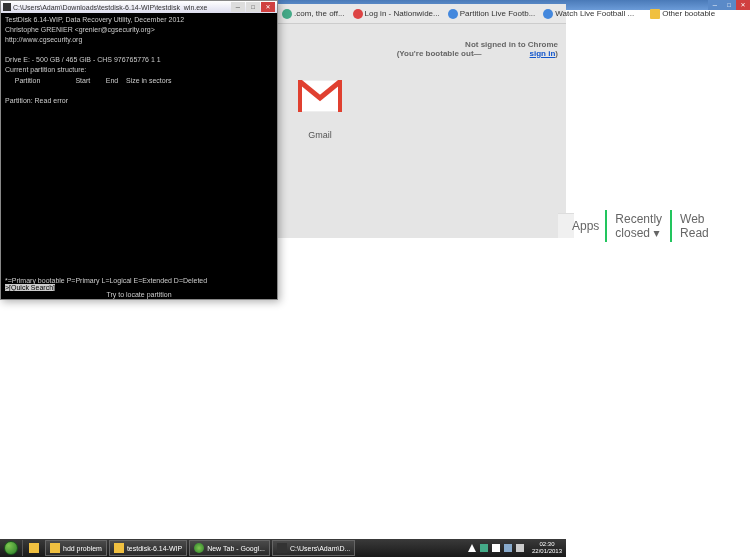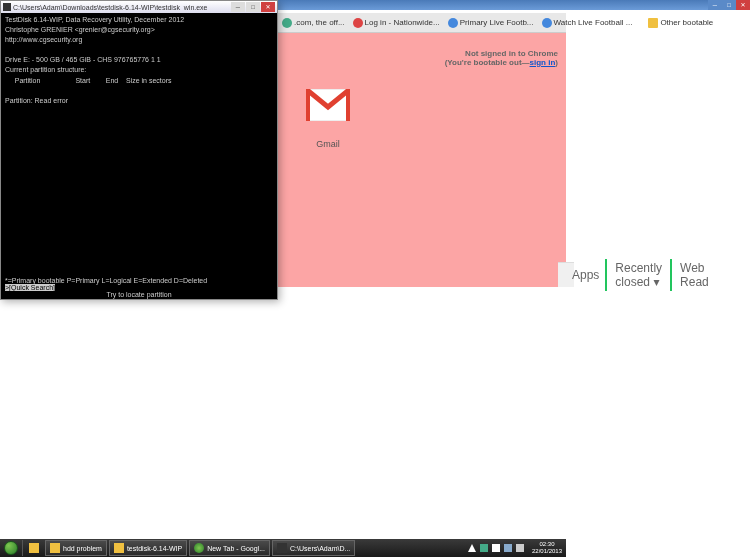--- a/index.html
+++ b/index.html
@@ -17,23 +17,23 @@
 .bookmarks-bar { height: 20px; background: #e8e8e8; border-bottom: 1px solid #ccc; display: flex; align-items: center; padding: 0 4px; font-size: 8px; gap: 8px; }
 .bm-item { display: flex; align-items: center; gap: 2px; color: #333; white-space: nowrap; }
 .bm-icon { width: 10px; height: 10px; display: inline-block; }
 .bm-folder { background: #f0c040; border-radius: 1px; }
 .bm-green { background: #4a8; border-radius: 50%; }
 .bm-red { background: #d44; border-radius: 50%; }
 .bm-blue { background: #48d; border-radius: 50%; }
 .bm-spacer { flex: 1; }
 
 .signin-area { position: absolute; right: 8px; top: 36px; text-align: right; font-size: 8px; color: #666; font-weight: bold; }
-.signin-area a { color: #1155cc; text-decoration: underline; }
+.signin-area a { color: #1155cc; text-decoration: underline; margin-left: 48px; }
 
-.apps-area { display: flex; justify-content: flex-start; padding: 50px 0 0 28px; }
+.apps-area { display: flex; justify-content: flex-start; padding: 50px 0 0 20px; }
 .app-tile { text-align: center; font-size: 9px; color: #555; }
 .app-icon-wrap { width: 44px; height: 44px; margin: 0 auto 12px; display: flex; align-items: center; justify-content: center; }
 
 .footer-bar { position: absolute; bottom: 0; left: 280px; right: 0; height: 25px; background: #f0f0f0; border-top: 1px solid #ddd; display: flex; align-items: center; font-size: 12px; color: #666; padding: 0 8px; }
 .footer-apps { padding: 2px 6px; }
 .footer-spacer { flex: 1; }
 .footer-link { padding: 2px 8px; border-left: 2px solid #22c55e; }
 
 
 .terminal-window { position: absolute; top: 0; left: 0; width: 278px; height: 300px; background: #000; border: 1px solid #888; box-shadow: 2px 2px 8px rgba(0,0,0,0.3); }
@@ -55,21 +55,21 @@
 .start-btn { width: 22px; height: 18px; display: flex; align-items: center; justify-content: center; }
 .start-orb { width: 14px; height: 14px; border-radius: 50%; background: radial-gradient(circle at 30% 30%, #7ec850, #2a7a2a); border: 1px solid #1a5a1a; }
 .taskbar-pin { width: 22px; height: 16px; display: flex; align-items: center; justify-content: center; border-left: 1px solid #555; }
 .taskbar-item { height: 16px; min-width: 60px; background: linear-gradient(#4a4a4a, #2a2a2a); border: 1px solid #666; margin: 0 1px; display: flex; align-items: center; padding: 0 4px; font-size: 7px; color: #fff; gap: 3px; }
 .taskbar-icon-sm { width: 10px; height: 10px; }
 .taskbar-spacer { flex: 1; }
 .systray { display: flex; align-items: center; gap: 4px; padding: 0 4px; font-size: 7px; color: #fff; }
 .tray-icon { width: 8px; height: 8px; }
 .clock { text-align: center; font-size: 6px; color: #fff; line-height: 1.1; padding: 0 4px; }
 
-.chrome-top-extend { position: absolute; top: 13px; left: 278px; right: 184px; height: 274px; background: #fca5a5; }
+.chrome-top-extend { position: absolute; top: 4px; left: 278px; right: 184px; height: 234px; background: #e5e5e5; }
 </style>
 </head>
 <body>
 
 <div class="chrome-window">
   <div class="chrome-titlebar">
     <div class="win-controls">
       <div class="win-btn win-min">─</div>
       <div class="win-btn win-max">□</div>
       <div class="win-btn win-close">✕</div>
@@ -83,21 +83,21 @@
     <div class="bm-item">
         <span class="bm-icon bm-green"></span>
         <span>.com, the off...</span>
       </div>
     <div class="bm-item">
         <span class="bm-icon bm-red"></span>
         <span>Log in - Nationwide...</span>
       </div>
     <div class="bm-item">
         <span class="bm-icon bm-blue"></span>
-        <span>Primary Live Footb...</span>
+        <span>Partition Live Footb...</span>
       </div>
     <div class="bm-item">
         <span class="bm-icon bm-blue"></span>
         <span>Watch Live Football ...</span>
       </div>
     <div class="bm-spacer"></div>
     <div class="bm-item">
         <span class="bm-icon bm-folder"></span>
         <span>Other bootable</span>
       </div>

